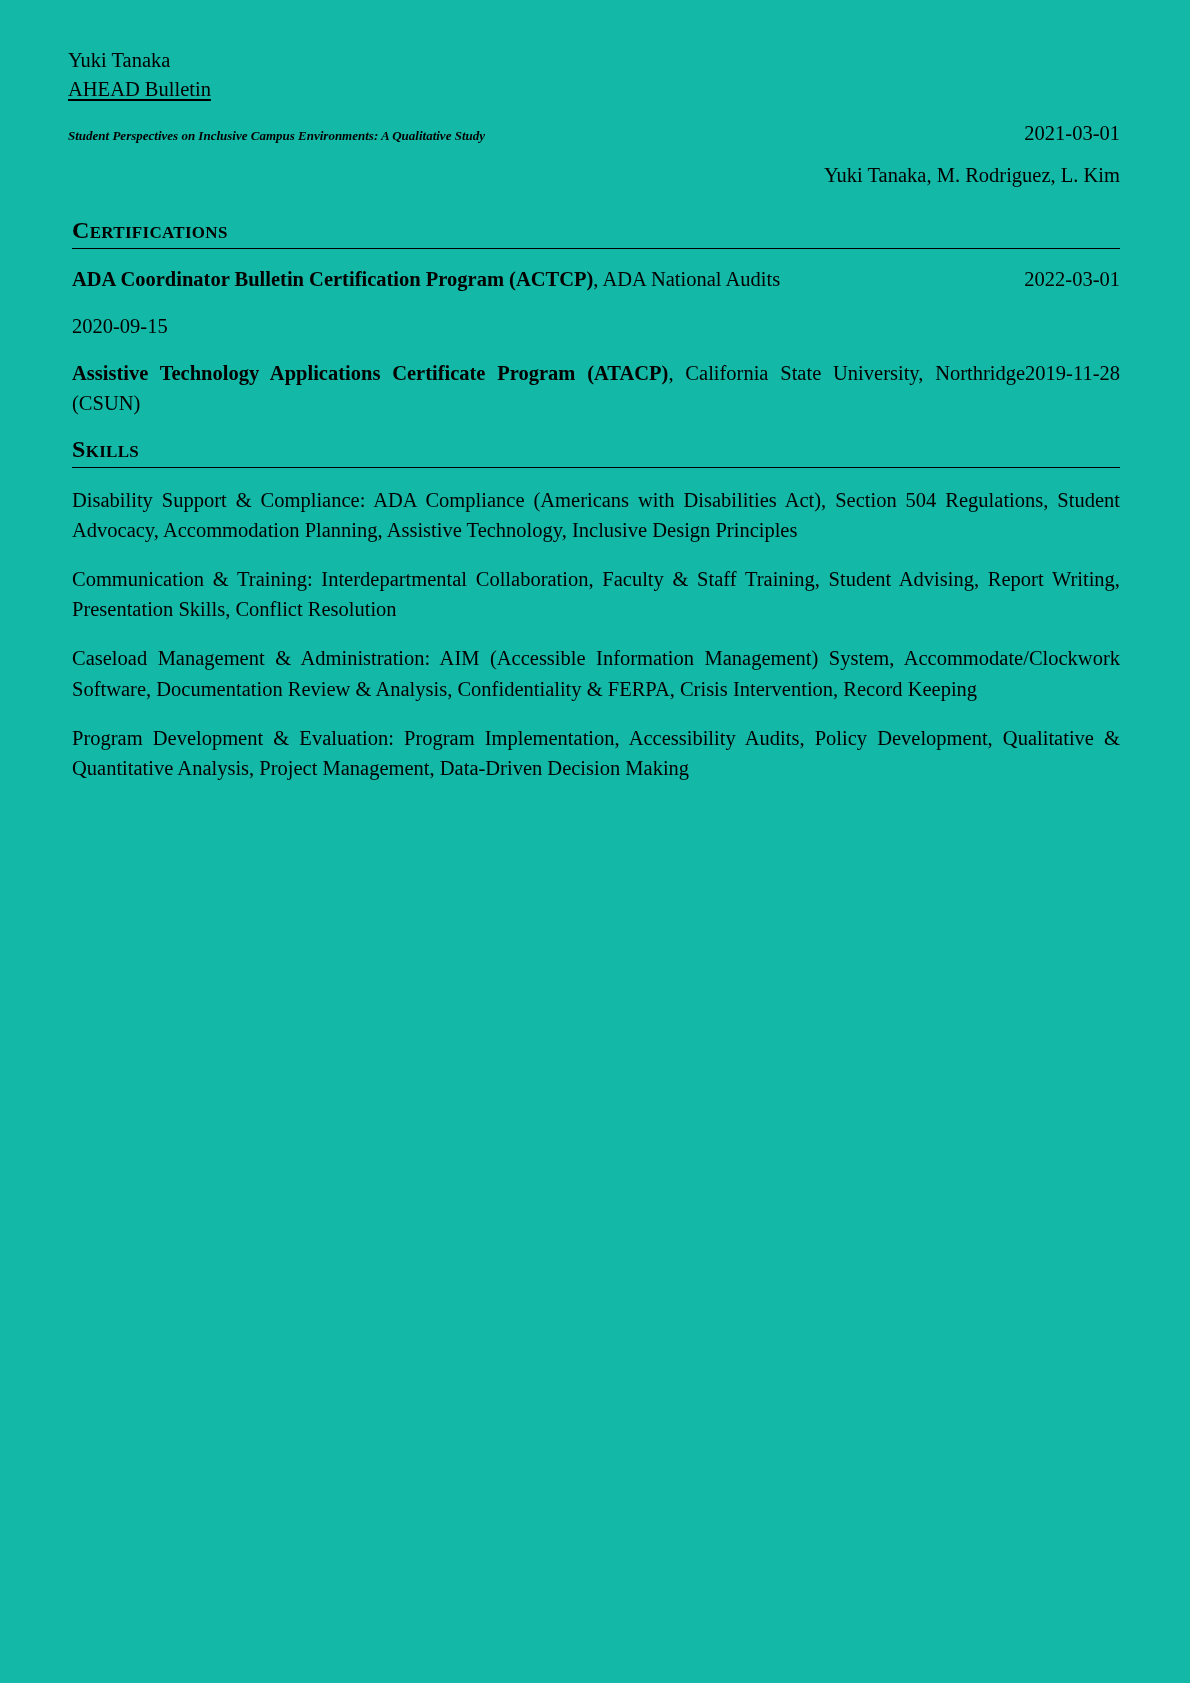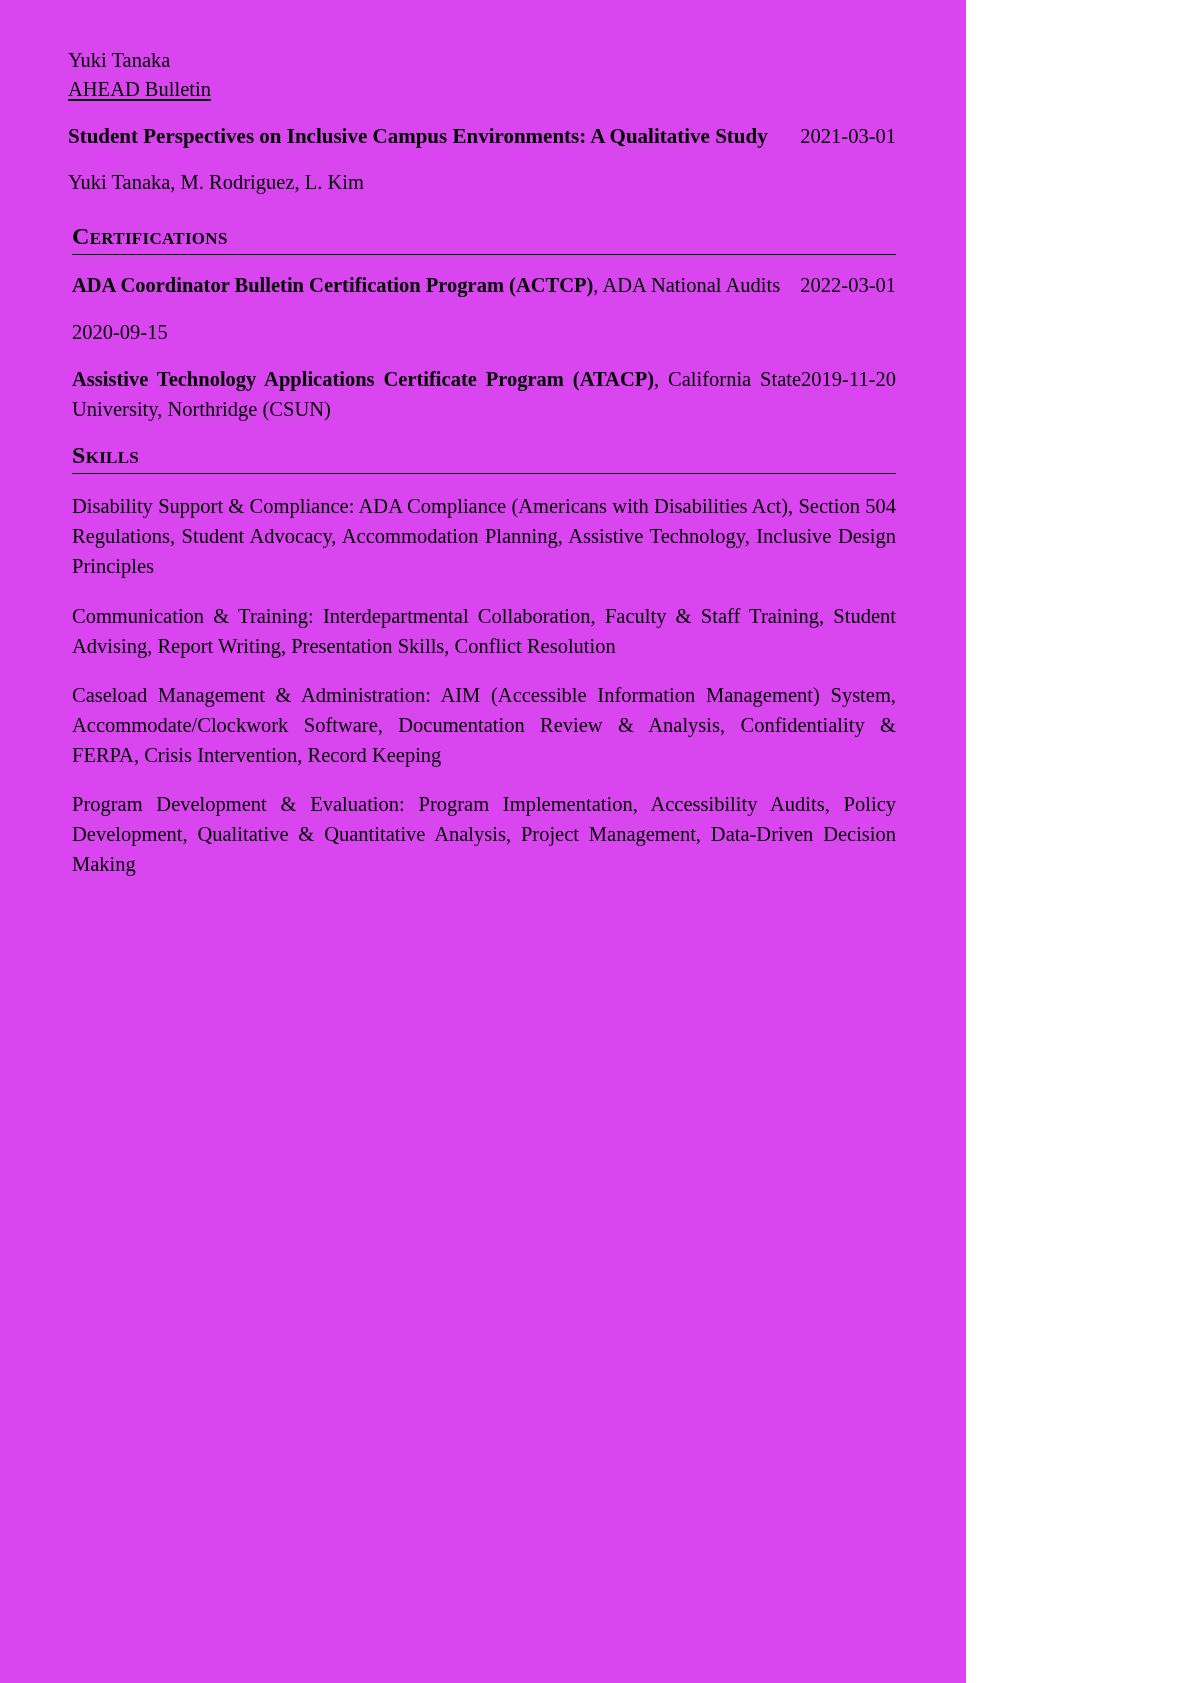--- a/index.html
+++ b/index.html
@@ -10,24 +10,24 @@
   }
   body {
     width: 1190px;
     height: 1683px;
     font-family: "Liberation Serif", "DejaVu Serif", serif;
     color: #000000;
     -webkit-font-smoothing: antialiased;
   }
   .page {
     box-sizing: border-box;
-    width: 966px;
+    width: 1190px;
     height: 1683px;
     padding: 46px 70px 0 68px;
-    background: #d946ef;
+    background: #14b8a6;
   }
 
   
   .pub-author {
     font-size: 20.5px;
     line-height: 1.42;
     margin: 0;
   }
   .pub-venue {
     font-size: 20.5px;
@@ -38,37 +38,39 @@
     text-decoration: underline;
     text-underline-offset: 3px;
   }
   .pub-title-row {
     display: flex;
     align-items: baseline;
     justify-content: space-between;
     margin: 0 0 16px 0;
   }
   .pub-title {
-    font-size: 21px;
+    font-size: 13px;
     font-weight: bold;
     line-height: 1.4;
     flex: 0 1 auto;
     padding-right: 20px;
+    font-style: italic;
   }
   .pub-date {
     font-size: 20.5px;
     font-weight: normal;
     white-space: nowrap;
     flex: 0 0 auto;
     text-align: center;
   }
   .pub-coauthors {
     font-size: 20.5px;
     line-height: 1.42;
     margin: 0 0 26px 0;
+    text-align: right;
   }
 
   
   .section {
     margin: 0 0 4px 4px;
   }
   .section-heading {
     font-size: 24px;
     font-weight: bold;
     font-variant: small-caps;
@@ -166,21 +168,21 @@
     <div class="cert-entry single-line">
       <span class="cert-body"><span class="cert-name">ADA Coordinator Bulletin Certification Program (ACTCP)</span><span class="cert-issuer">, </span><span class="cert-issuer">ADA National Audits</span></span>
       <span class="cert-date">2022-03-01</span>
     </div>
 
     <div class="cert-entry single-line">
       <span class="cert-date">2020-09-15</span>
     </div>
 
     <div class="cert-entry wrapped">
-      <span class="cert-date">2019-11-20</span><span class="cert-name">Assistive Technology Applications Certificate Program (ATACP)</span><span class="cert-issuer">, </span><span class="cert-issuer">California State University, Northridge (CSUN)</span>
+      <span class="cert-date">2019-11-28</span><span class="cert-name">Assistive Technology Applications Certificate Program (ATACP)</span><span class="cert-issuer">, </span><span class="cert-issuer">California State University, Northridge (CSUN)</span>
     </div>
   </div>
 
   <div class="section skills-section">
     <div class="section-heading">Skills</div>
     <hr class="section-rule">
 
     <p class="skill-entry"><span class="skill-category">Disability Support &amp; Compliance:</span><span class="skill-items"> ADA Compliance (Americans with Disabilities Act), Section 504 Regulations, Student Advocacy, Accommodation Planning, Assistive Technology, Inclusive Design Principles</span></p>
 
     <p class="skill-entry"><span class="skill-category">Communication &amp; Training:</span><span class="skill-items"> Interdepartmental Collaboration, Faculty &amp; Staff Training, Student Advising, Report Writing, Presentation Skills, Conflict Resolution</span></p>

